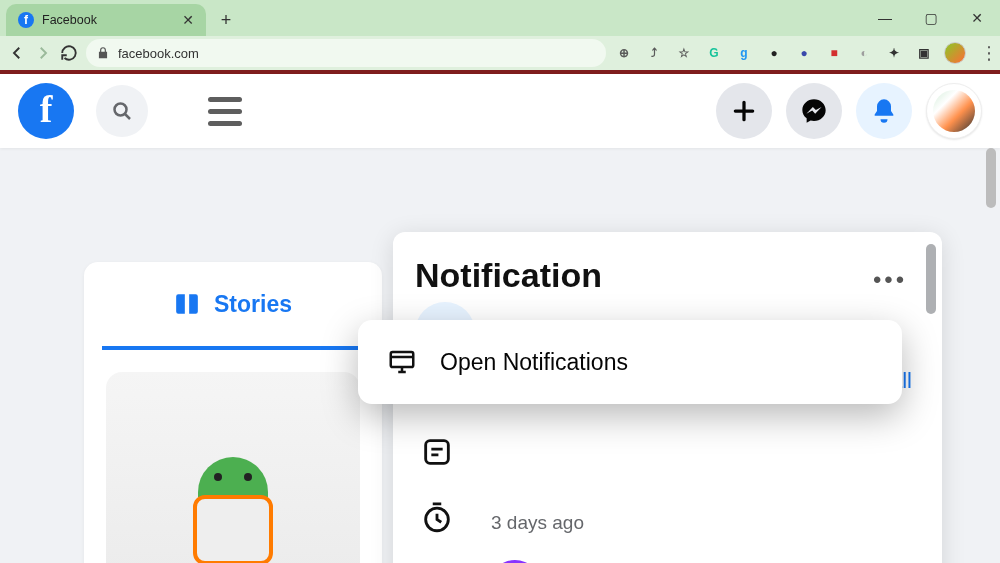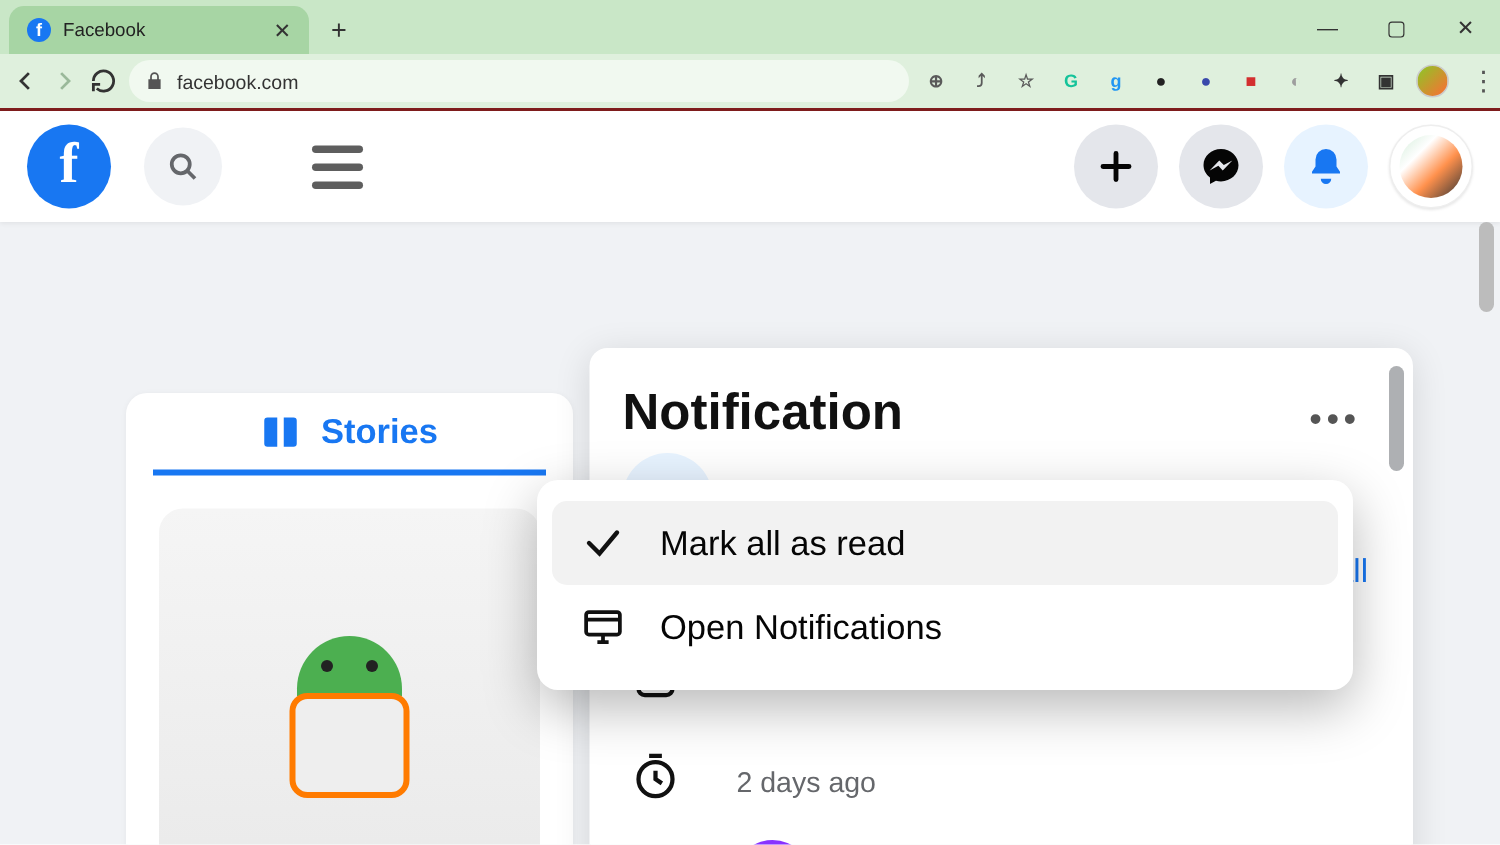--- a/index.html
+++ b/index.html
@@ -8,21 +8,21 @@
   
   .titlebar { height: 36px; background: #c9e7c7; display: flex; align-items: flex-end; }
   .tab { margin-left: 6px; height: 32px; background: #a7d5a4; border-radius: 10px 10px 0 0; display: flex; align-items: center; padding: 0 12px; gap: 8px; width: 200px; position: relative; }
   .tab .favicon { width: 16px; height: 16px; border-radius: 50%; background: #1877f2; display:flex; align-items:center; justify-content:center; color:#fff; font-weight:bold; font-size:12px; }
   .tab .title { font-size: 12.5px; color: #222; flex: 1; white-space: nowrap; overflow: hidden; text-overflow: ellipsis; }
   .tab .close { font-size: 14px; color: #333; }
   .newtab { width: 28px; height: 28px; display:flex; align-items:center; justify-content:center; font-size:18px; color:#333; margin-left:6px; margin-bottom:2px; }
   .wincontrols { margin-left: auto; display: flex; height: 36px; }
   .wincontrols > div { width: 46px; display:flex; align-items:center; justify-content:center; color:#333; font-size:14px; }
 
-  .addrbar { height: 38px; background: #dff0dd; display:flex; align-items:center; padding: 0 8px; gap: 8px; border-bottom: 2px solid #7f1d1d; }
+  .addrbar { height: 38px; background: #dff0dd; display:flex; align-items:center; padding: 0 8px; gap: 8px; border-bottom: 4px solid #7f1d1d; }
   .navbtn { width: 26px; height: 26px; display:flex; align-items:center; justify-content:center; color:#444; border-radius:50%; }
   .navbtn.disabled { color: #9ab99a; }
   .urlfield { flex: 0 0 520px; height: 28px; background: #f1f9f0; border-radius: 14px; display:flex; align-items:center; padding: 0 10px; gap: 8px; color:#333; font-size:13px; }
   .urlfield .lock { width:14px; height:14px; }
   .right-icons { margin-left:auto; display:flex; align-items:center; gap:10px; }
   .ext-icon { width:20px; height:20px; border-radius:50%; display:flex; align-items:center; justify-content:center; font-size:12px; }
   .chrome-menu { font-size:18px; color:#555; letter-spacing:0; padding:0 4px; }
   .chrome-avatar { width:22px; height:22px; border-radius:50%; background:linear-gradient(135deg,#8ac926,#ff6b35); border:1px solid #ccc; }
 
   
@@ -37,21 +37,21 @@
   .fb-action { width:56px; height:56px; border-radius:50%; background:#e4e6eb; display:flex; align-items:center; justify-content:center; }
   .fb-action.bell { background:#e7f3ff; }
   .fb-action.profile { background:#fff; border:1px solid #eee; box-shadow:0 1px 2px rgba(0,0,0,0.1); position:relative; overflow:hidden; }
   .fb-action.profile::after { content:""; position:absolute; inset:6px; border-radius:50%; background:linear-gradient(135deg,#d4edda 0%,#fff 30%,#ff914d 60%,#333 100%); }
 
   .page-scrollbar { position:absolute; right:2px; top:74px; width:14px; height:415px; }
   .page-scrollbar .thumb { position:absolute; top:0; left:2px; width:10px; height:60px; background:#bcbcbc; border-radius:5px; }
 
   
   .stories-card { position:absolute; left:84px; top:188px; width:298px; height:400px; background:#fff; border-radius:14px; box-shadow:0 1px 4px rgba(0,0,0,0.05); overflow:hidden; }
-  .stories-tab { height:55px; display:flex; align-items:center; justify-content:center; gap:14px; color:#1877f2; font-size:23px; font-weight:600; border-bottom:4px solid #1877f2; margin: 0 18px; }
+  .stories-tab { height:88px; display:flex; align-items:center; justify-content:center; gap:14px; color:#1877f2; font-size:23px; font-weight:600; border-bottom:4px solid #1877f2; margin: 0 18px; }
   .story-image { margin:22px; height:290px; border-radius:16px; background:linear-gradient(180deg,#f5f5f5,#e8e8e8); display:flex; align-items:center; justify-content:center; position:relative; }
   .android-bot { width:110px; height:140px; position:relative; }
   .android-bot .head { width:70px; height:40px; background:#4caf50; border-radius:35px 35px 0 0; position:absolute; top:10px; left:20px; }
   .android-bot .body { width:80px; height:70px; background:#eee; border:4px solid #ff7b00; border-radius:12px; position:absolute; top:48px; left:15px; }
   .android-bot .head::before, .android-bot .head::after { content:""; position:absolute; width:8px; height:8px; background:#222; border-radius:50%; top:16px; }
   .android-bot .head::before { left:16px; } .android-bot .head::after { right:16px; }
 
   
   .notif-panel { position:absolute; left:393px; top:158px; width:549px; height:420px; background:#fff; border-radius:12px; box-shadow:0 4px 24px rgba(0,0,0,0.12); padding:24px 22px 0 22px; overflow:hidden; }
   .notif-title { font-size:34px; font-weight:800; color:#111; }
@@ -205,37 +205,29 @@
       </div>
       <div>
         <svg width="34" height="34" viewBox="0 0 24 24" fill="none" stroke="#111" stroke-width="2">
             <circle cx="12" cy="13" r="8"></circle>
             <path d="M12 9v4l3 2M9 2h6"></path>
           </svg>
       </div>
 
     </div>
 
-    <div class="notif-meta">2 days ago</div>
+    <div class="notif-meta">3 days ago</div>
     <div class="notif-row2">
       <div class="avatar"></div>
 
     </div>
 
   </div>
 
   <div class="ctx-menu">
-    <div class="ctx-item hover">
-      <div class="ctx-icon">
-        <svg width="28" height="28" viewBox="0 0 24 24" fill="none" stroke="#111" stroke-width="2.5" stroke-linecap="round">
-            <path d="M4 12l6 6L20 6"></path>
-          </svg>
-      </div>
-      <span>Mark all as read</span>
-    </div>
     <div class="ctx-item">
       <div class="ctx-icon">
         <svg width="30" height="30" viewBox="0 0 24 24" fill="none" stroke="#111" stroke-width="2">
             <rect x="3" y="4" width="18" height="12" rx="1.5"></rect>
             <path d="M3 8h18M9 20h6M12 16v4"></path>
           </svg>
       </div>
       <span>Open Notifications</span>
     </div>
   </div>

